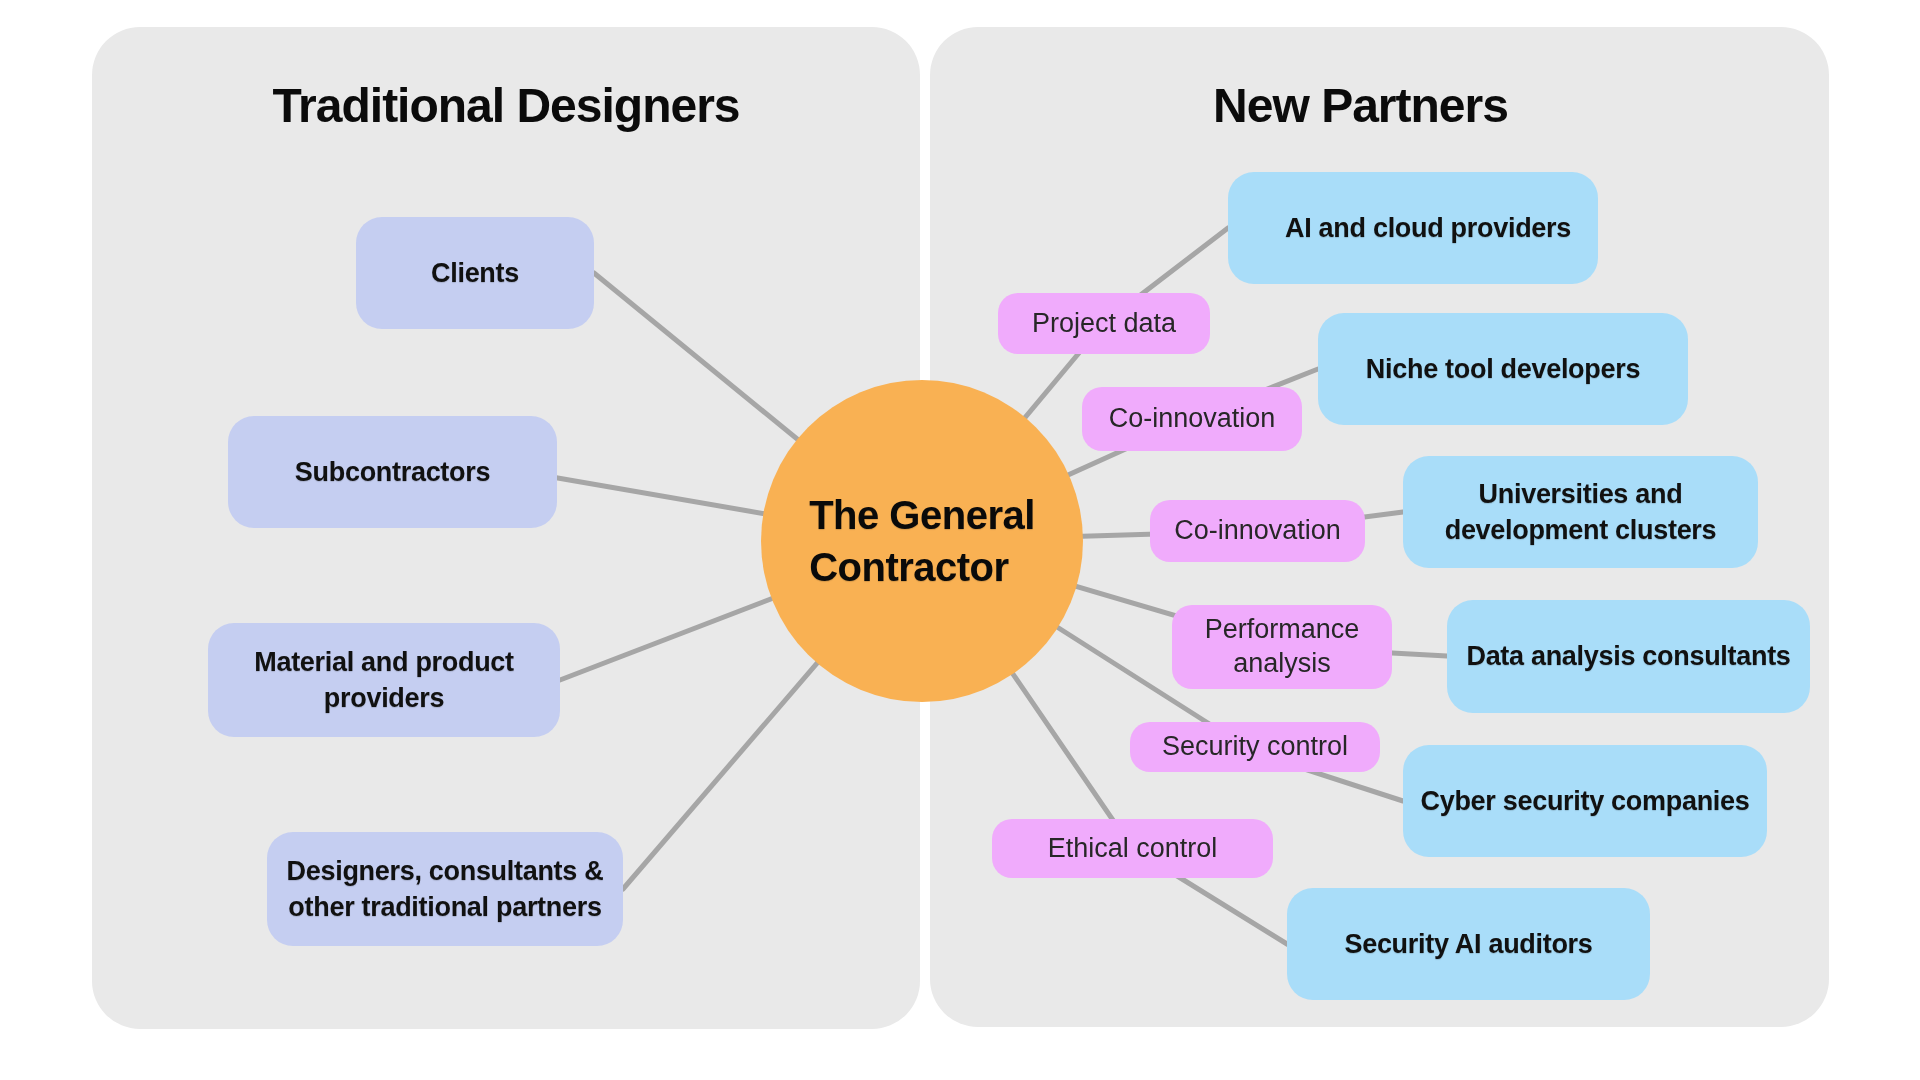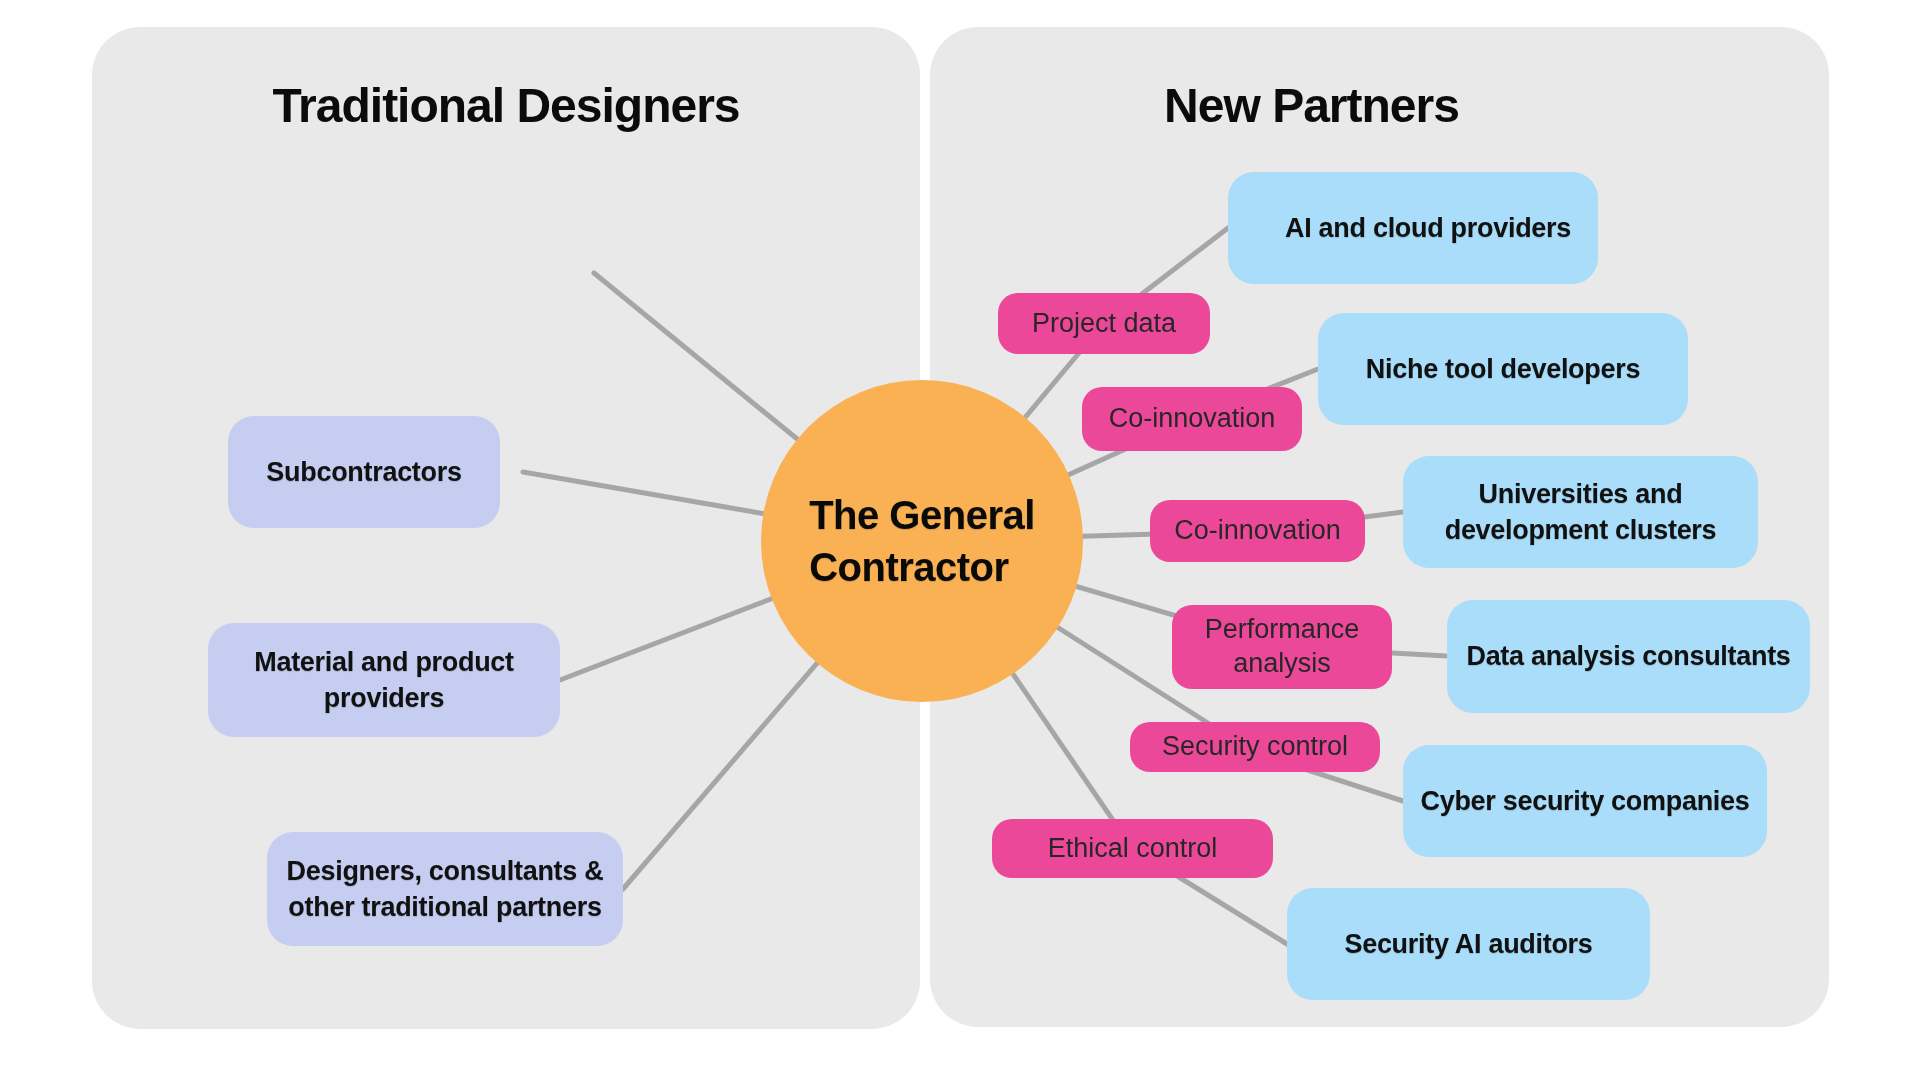--- a/index.html
+++ b/index.html
@@ -10,51 +10,51 @@
   }
   .panel{position:absolute;background:#e9e9e9;border-radius:48px;}
   #panel-left{left:92px;top:27px;width:828px;height:1002px;}
   #panel-right{left:930px;top:27px;width:899px;height:1000px;}
 
   .panel-title{
     position:absolute;top:78px;text-align:center;
     font-size:48px;font-weight:800;letter-spacing:-1px;color:#0b0b0b;
   }
   #title-left{left:92px;width:828px;}
-  #title-right{left:881px;width:861px;}
+  #title-right{left:930px;width:861px;}
 
   #connectors{position:absolute;left:0;top:0;}
   #connectors line{stroke:#a6a6a6;stroke-width:5;stroke-linecap:round;}
 
   .node{
     position:absolute;display:flex;align-items:center;justify-content:center;
     border-radius:26px;text-align:center;padding:4px 8px;box-sizing:border-box;
   }
   .node .lbl{
     font-size:27px;font-weight:700;letter-spacing:-0.3px;line-height:1.35;
     color:#111;white-space:pre-line;text-shadow:0 1px 1px rgba(0,0,0,0.15);
   }
   .node.trad{background:#c5cef1;}
   .node.new{background:#a9ddf9;}
 
   #n-clients{left:356px;top:217px;width:238px;height:112px;}
-  #n-subcontractors{left:228px;top:416px;width:272px;height:112px;}
+  #n-subcontractors{left:228px;top:416px;width:329px;height:112px;}
   #n-material{left:208px;top:623px;width:352px;height:114px;}
   #n-designers{left:267px;top:832px;width:356px;height:114px;}
 
   #n-ai{left:1228px;top:172px;width:370px;height:112px;padding-left:38px;}
   #n-niche{left:1318px;top:313px;width:370px;height:112px;}
   #n-universities{left:1403px;top:456px;width:355px;height:112px;}
   #n-data{left:1447px;top:600px;width:363px;height:113px;}
   #n-cyber{left:1403px;top:745px;width:364px;height:112px;}
   #n-ethical-auditors{left:1287px;top:888px;width:363px;height:112px;}
 
   .pill{
     position:absolute;display:flex;align-items:center;justify-content:center;
-    background:#ec4899;border-radius:20px;text-align:center;box-sizing:border-box;
+    background:#f0abfc;border-radius:20px;text-align:center;box-sizing:border-box;
     padding:2px 6px;
   }
   .pill .lbl{
     font-size:27px;font-weight:400;color:#272727;line-height:1.25;white-space:pre-line;
   }
   #p-project-data{left:998px;top:293px;width:212px;height:61px;}
   #p-co-innovation-1{left:1082px;top:387px;width:220px;height:64px;}
   #p-co-innovation-2{left:1150px;top:500px;width:215px;height:62px;}
   #p-performance{left:1172px;top:605px;width:220px;height:84px;}
   #p-security{left:1130px;top:722px;width:250px;height:50px;}
@@ -99,20 +99,23 @@
     <line x1="922" y1="541" x2="1255" y2="753"></line>
     <line x1="1255" y1="753" x2="1403" y2="801"></line>
 
     <line x1="922" y1="541" x2="1132" y2="848"></line>
     <line x1="1132" y1="848" x2="1287" y2="944"></line>
   </svg>
 
   <div class="panel-title" id="title-left">Traditional Designers</div>
   <div class="panel-title" id="title-right">New Partners</div>
 
+  <div class="node trad" id="n-clients">
+    <span class="lbl">Clients</span>
+  </div>
   <div class="node trad" id="n-subcontractors">
     <span class="lbl">Subcontractors</span>
   </div>
   <div class="node trad" id="n-material">
     <span class="lbl">Material and product
 providers</span>
   </div>
   <div class="node trad" id="n-designers">
     <span class="lbl">Designers, consultants &amp;
 other traditional partners</span>

